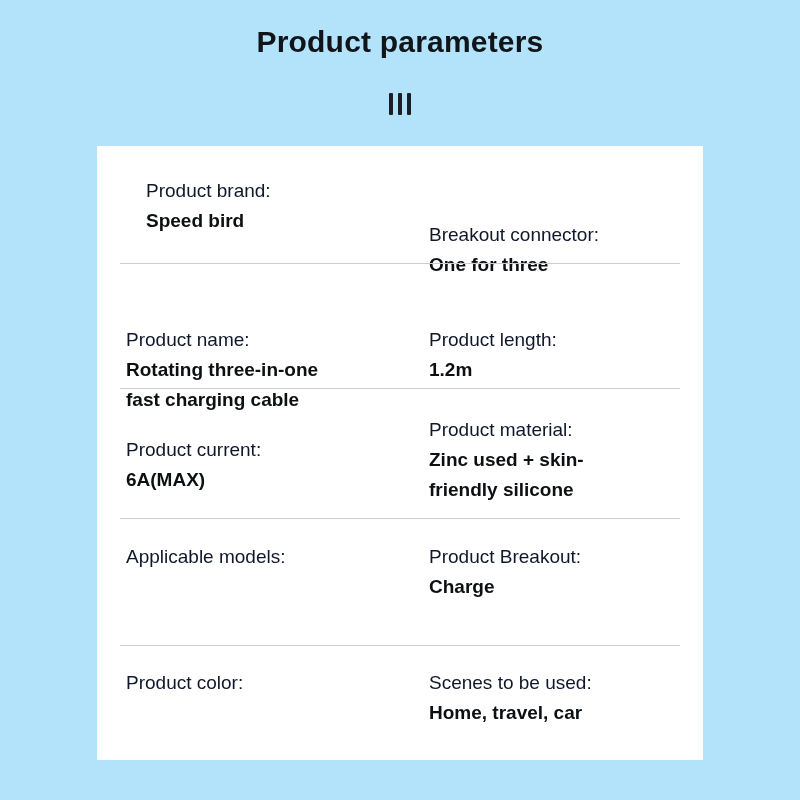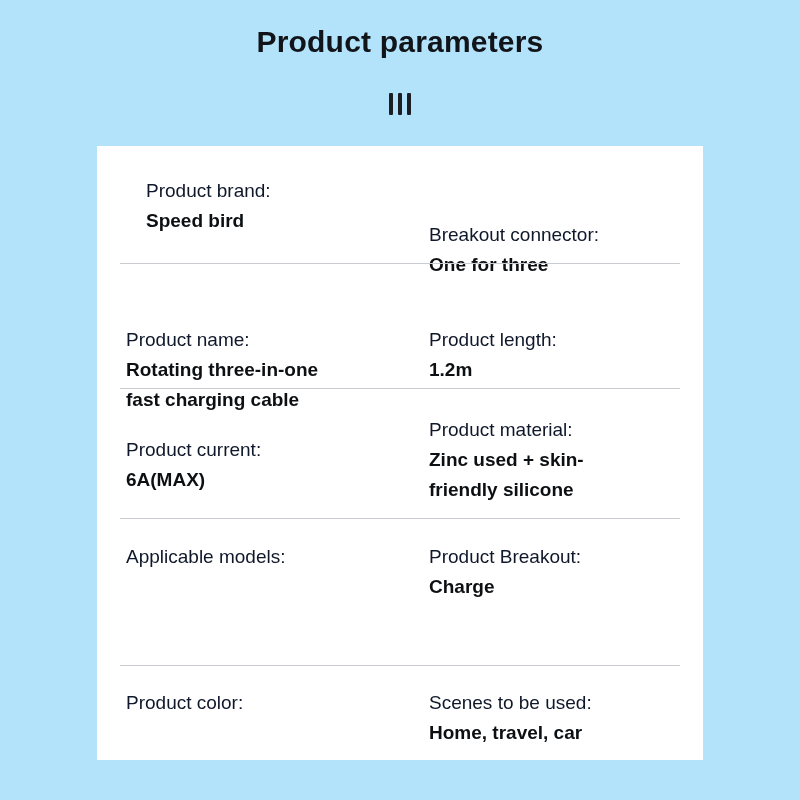--- a/index.html
+++ b/index.html
@@ -113,21 +113,21 @@
   #row-1 { top: 117px; height: 125px; }
   #row-1 .cell { top: 31px; margin-top: 31px; }
 
   #row-2 { top: 242px; height: 130px; }
   #row-2 .cell.left  { top: 47px; }
   #row-2 .cell.right { top: 27px; }
 
   #row-3 { top: 372px; height: 127px; padding-left: 8px; }
   #row-3 .cell { top: 24px; }
 
-  #row-4 { top: 499px; height: 115px; margin-top: 20px; }
+  #row-4 { top: 499px; height: 115px; }
   #row-4 .cell { top: 23px; }
 
   .wrap-narrow { width: 215px; }
   .wrap-mid    { width: 205px; }
 </style>
 </head>
 <body>
 
 <div class="page-title">Product parameters</div>
 

